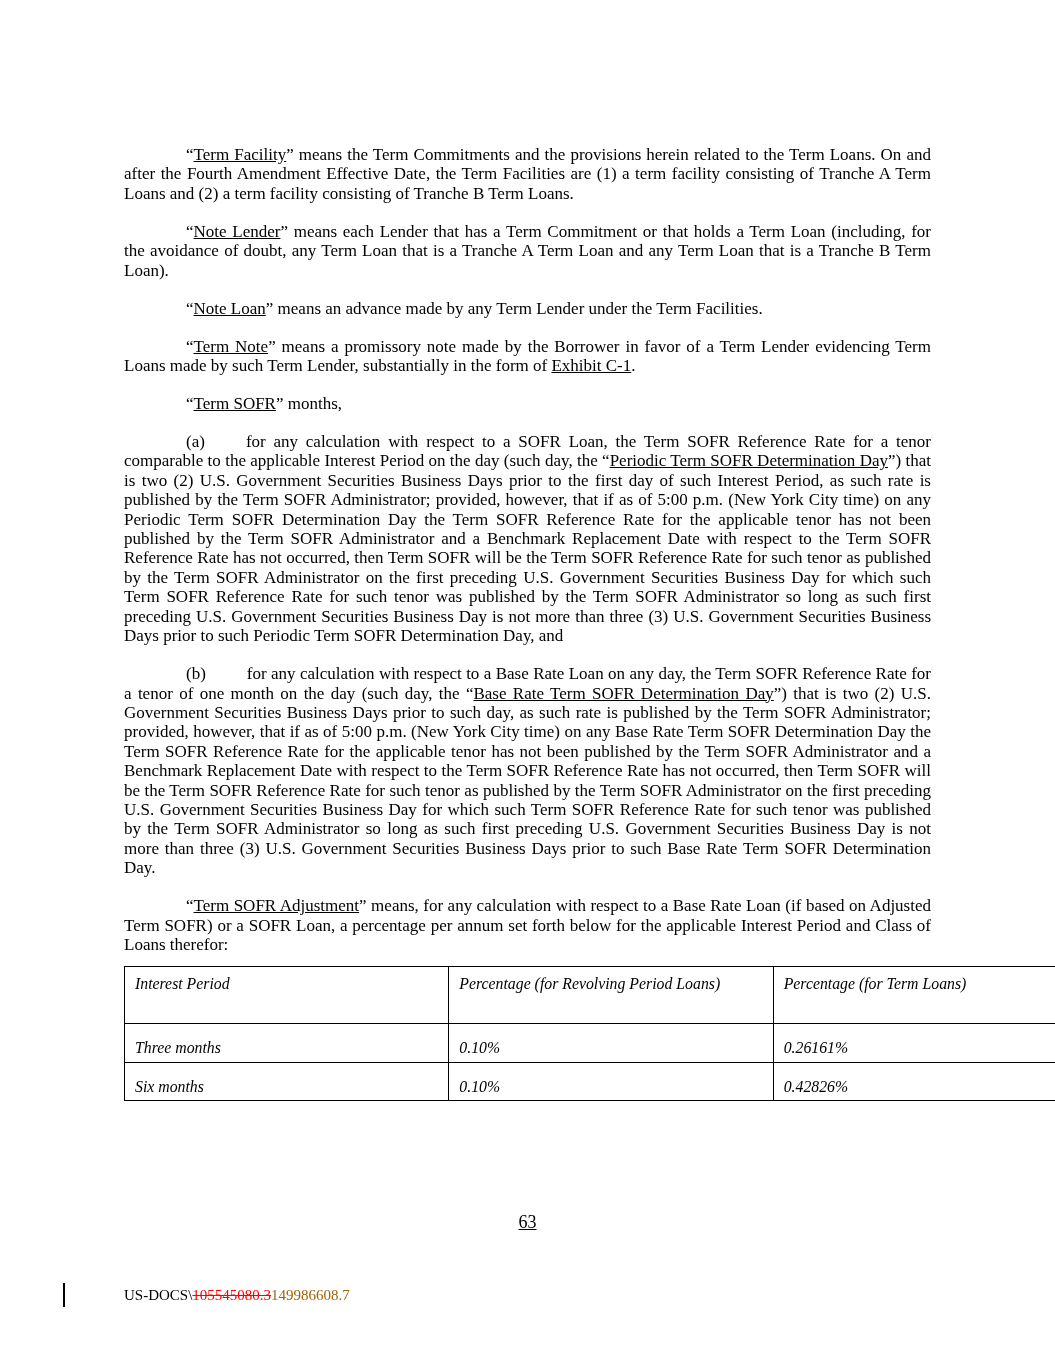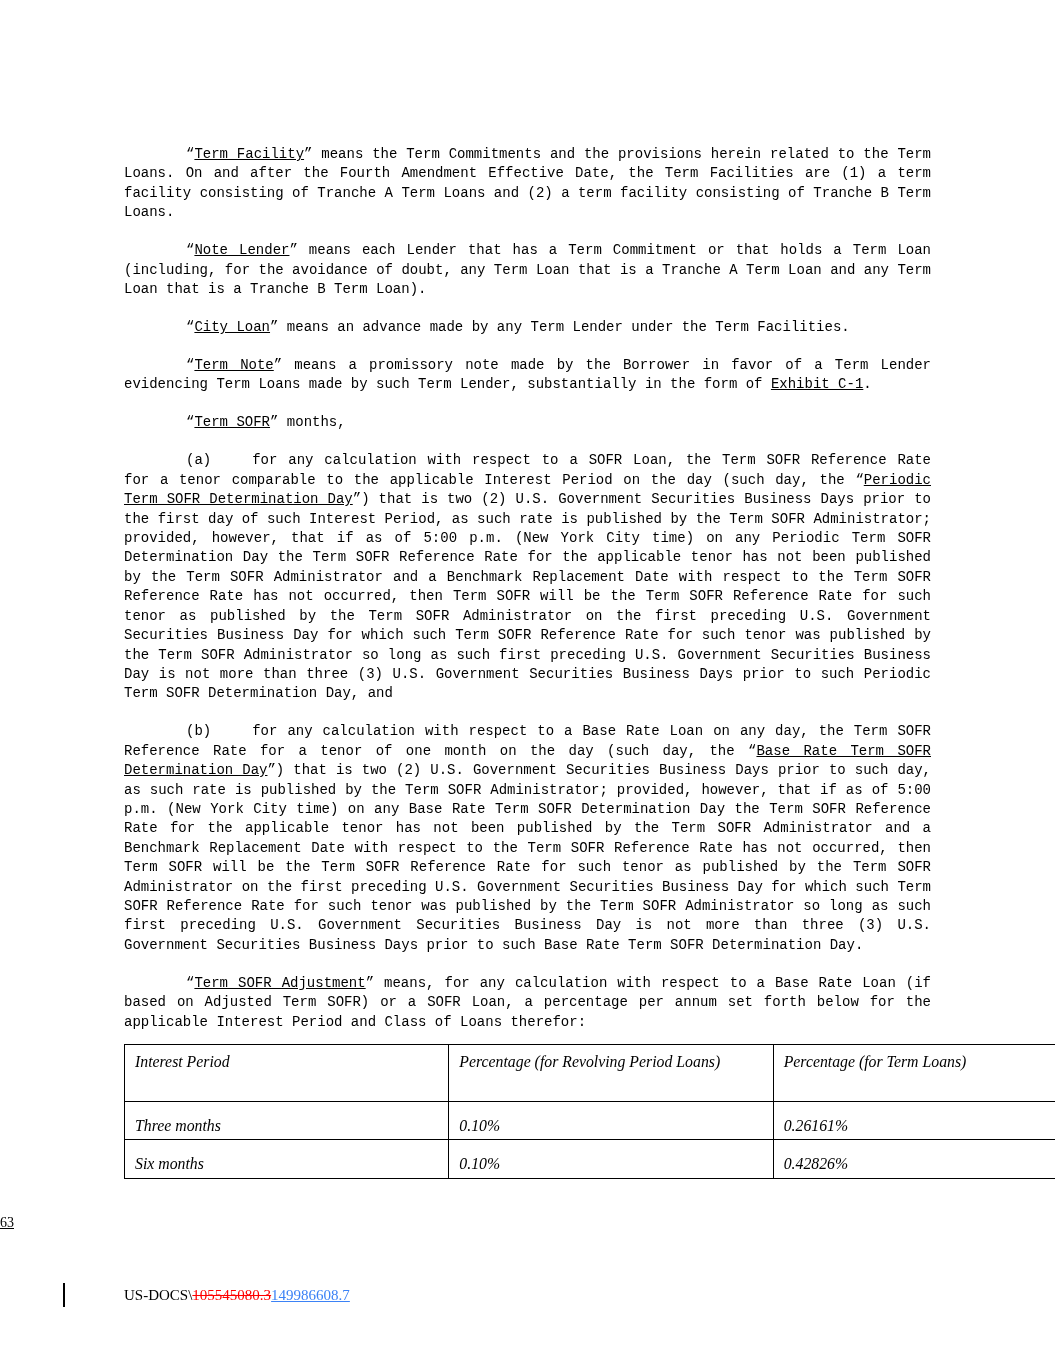--- a/index.html
+++ b/index.html
@@ -7,61 +7,61 @@
     width:1055px;height:1365px;
     background:#ffffff;color:#000000;
     font-family:"Liberation Serif","DejaVu Serif",serif;
     position:relative;overflow:hidden;
   }
   .content{
     position:absolute;left:124px;top:145px;width:807px;
   }
   p{
     margin:0 0 18.6px 0;
-    font-size:14px;line-height:19.4px;
-    text-align:justify;text-indent:62px;font-family:Liberation Mono, monospace;
+    font-size:17px;line-height:19.4px;
+    text-align:justify;text-indent:62px;
   }
   p.tight{margin-bottom:12px;}
   .u{text-decoration:underline;}
   .tab{display:inline-block;width:41px;}
   table.sofr{
     width:974px;border-collapse:collapse;table-layout:fixed;font-style:italic;
   }
   table.sofr th, table.sofr td{
     border:1.5px solid #000;
     font-size:15.8px;line-height:19.4px;
     font-weight:normal;text-align:left;vertical-align:top;
   }
   table.sofr th{padding:7px 10px 10px 10px;height:38.8px;}
   table.sofr th.justify{text-align:justify;}
   table.sofr td{padding:14px 10px 4px 10px;}
   .page-number{
     position:absolute;top:1213px;left:0;width:100%;
-    font-size:14px;line-height:19.4px;text-decoration:underline;
+    text-align:center;font-size:18px;line-height:19.4px;text-decoration:underline;
   }
   .footer-line{
     position:absolute;top:1286px;left:124px;
     font-size:15px;line-height:19.4px;white-space:nowrap;
   }
   .deleted{color:#FF0000;text-decoration:line-through;}
-  .inserted{color:#3b82f6;text-decoration:underline;}
+  .inserted{color:#a16207;}
   .change-bar{
     position:absolute;left:63px;top:1283px;width:2px;height:24px;background:#000;
   }
 </style>
 </head>
 <body>
 
 <div class="content">
 
   <p><span>“</span><span class="u">Term Facility</span><span>” means the Term Commitments and the provisions herein related to the Term Loans. On and after the Fourth Amendment Effective Date, the Term Facilities are (1) a term facility consisting of Tranche A Term Loans and (2) a term facility consisting of Tranche B Term Loans.</span></p>
 
   <p><span>“</span><span class="u">Note Lender</span><span>” means each Lender that has a Term Commitment or that holds a Term Loan (including, for the avoidance of doubt, any Term Loan that is a Tranche A Term Loan and any Term Loan that is a Tranche B Term Loan).</span></p>
 
-  <p><span>“</span><span class="u">City Loan</span><span>” means an advance made by any Term Lender under the Term Facilities.</span></p>
+  <p><span>“</span><span class="u">Note Loan</span><span>” means an advance made by any Term Lender under the Term Facilities.</span></p>
 
   <p><span>“</span><span class="u">Term Note</span><span>” means a promissory note made by the Borrower in favor of a Term Lender evidencing Term Loans made by such Term Lender, substantially in the form of </span><span class="u">Exhibit C-1</span><span>.</span></p>
 
   <p><span>“</span><span class="u">Term SOFR</span><span>” months,</span></p>
 
   <p><span>(a)</span><span class="tab"></span><span>for any calculation with respect to a SOFR Loan, the Term SOFR Reference Rate for a tenor comparable to the applicable Interest Period on the day (such day, the “</span><span class="u">Periodic Term SOFR Determination Day</span><span>”) that is two (2) U.S. Government Securities Business Days prior to the first day of such Interest Period, as such rate is published by the Term SOFR Administrator; provided, however, that if as of 5:00 p.m. (New York City time) on any Periodic Term SOFR Determination Day the Term SOFR Reference Rate for the applicable tenor has not been published by the Term SOFR Administrator and a Benchmark Replacement Date with respect to the Term SOFR Reference Rate has not occurred, then Term SOFR will be the Term SOFR Reference Rate for such tenor as published by the Term SOFR Administrator on the first preceding U.S. Government Securities Business Day for which such Term SOFR Reference Rate for such tenor was published by the Term SOFR Administrator so long as such first preceding U.S. Government Securities Business Day is not more than three (3) U.S. Government Securities Business Days prior to such Periodic Term SOFR Determination Day, and</span></p>
 
   <p><span>(b)</span><span class="tab"></span><span>for any calculation with respect to a Base Rate Loan on any day, the Term SOFR Reference Rate for a tenor of one month on the day (such day, the “</span><span class="u">Base Rate Term SOFR Determination Day</span><span>”) that is two (2) U.S. Government Securities Business Days prior to such day, as such rate is published by the Term SOFR Administrator; provided, however, that if as of 5:00 p.m. (New York City time) on any Base Rate Term SOFR Determination Day the Term SOFR Reference Rate for the applicable tenor has not been published by the Term SOFR Administrator and a Benchmark Replacement Date with respect to the Term SOFR Reference Rate has not occurred, then Term SOFR will be the Term SOFR Reference Rate for such tenor as published by the Term SOFR Administrator on the first preceding U.S. Government Securities Business Day for which such Term SOFR Reference Rate for such tenor was published by the Term SOFR Administrator so long as such first preceding U.S. Government Securities Business Day is not more than three (3) U.S. Government Securities Business Days prior to such Base Rate Term SOFR Determination Day.</span></p>
 
   <p class="tight"><span>“</span><span class="u">Term SOFR Adjustment</span><span>” means, for any calculation with respect to a Base Rate Loan (if based on Adjusted Term SOFR) or a SOFR Loan, a percentage per annum set forth below for the applicable Interest Period and Class of Loans therefor:</span></p>

